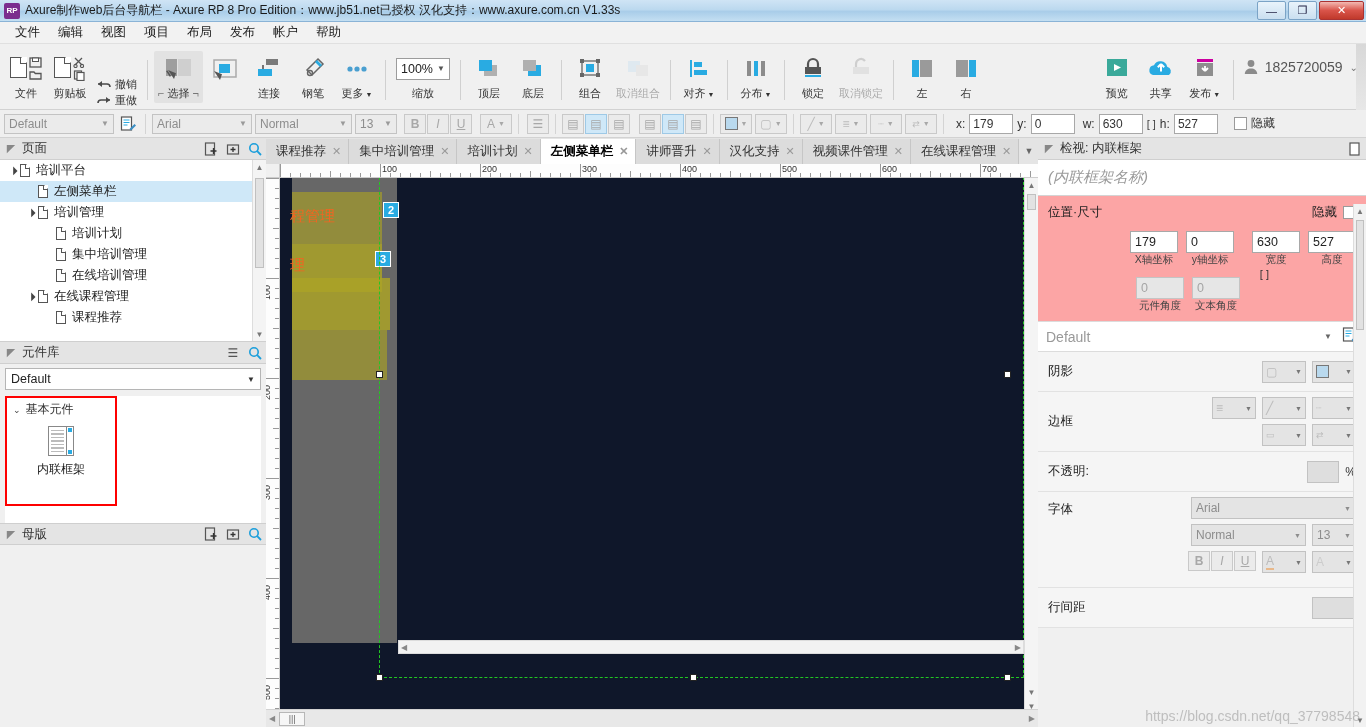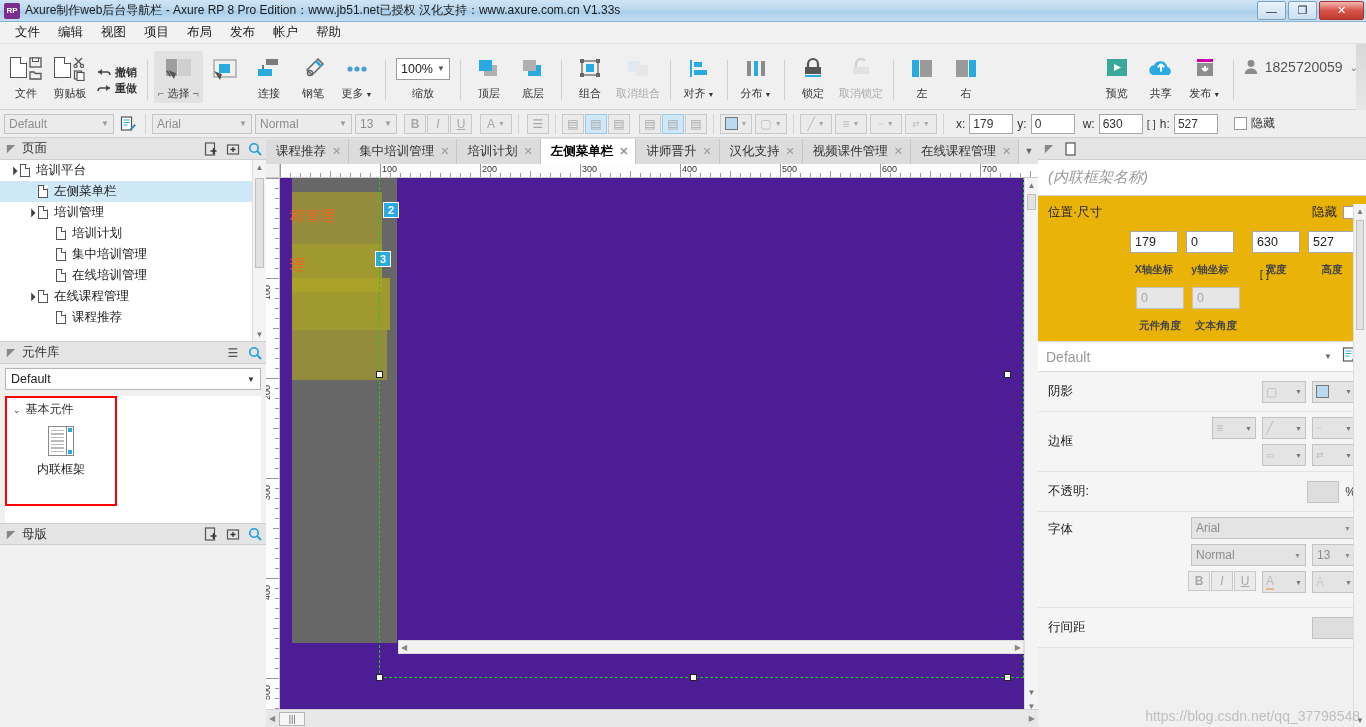--- a/index.html
+++ b/index.html
@@ -199,21 +199,21 @@
   }
   .ruler-v .rnum {
     position: absolute; left: -4px; font-size: 9px; color: #333;
     transform: rotate(-90deg); transform-origin: left top; white-space: nowrap;
   }
   .ruler-v .tick { position: absolute; right: 0; height: 1px; background: #999; }
   .ruler-corner { position: absolute; left: 0; top: 26px; width: 14px; height: 14px; background: #f0f0f0; border-right:1px solid #ccc;border-bottom:1px solid #ccc; z-index:3;}
 
   .canvas {
     position: absolute; left: 14px; top: 40px; width: 744px; height: 535px;
-    background: #4c1d95; overflow: hidden;
+    background: #0f172a; overflow: hidden;
   }
   .menu-sidebar { position: absolute; left: 12px; top: 0; width: 105px; height: 465px; background: #676767; }
   .blk { position: absolute; background: rgba(164,155,45,0.72); }
   .blk-txt { position:absolute; color: #f26522; font-size: 15px; white-space: nowrap; }
   .sel-rect {
     position: absolute; border: 1.5px dashed #22c722; pointer-events: none;
   }
   .handle {
     position: absolute; width: 7px; height: 7px; background: #fff; border: 1px solid #222;
   }
@@ -244,30 +244,30 @@
     height: 36px; background: #fff; border-bottom: 1px solid #d4d4d4;
     display: flex; align-items: center; padding: 0 10px;
     font-size: 15px; color: #9a9a9a; font-style: italic;
   }
   .insp-tabs { display: flex; height: 30px; }
   .insp-tab {
     flex: 1; display: flex; align-items: center; justify-content: center;
     background: #e0e0e0; border-right: 1px solid #cfcfcf; font-size: 12.5px; color: #333;
   }
   .insp-tab.active { background: #1a9edb; color: #fff; border-right: none; }
-  .sect { border-bottom: 1px solid #dcdcdc; background: #eab308; padding: 8px 10px; position: relative; }
+  .sect { border-bottom: 1px solid #dcdcdc; background: #fca5a5; padding: 8px 10px; position: relative; }
   .sect-title { font-size: 12.5px; color: #222; font-weight: normal; }
   .pos-row { display: flex; gap: 8px; margin-top: 10px; }
   .pos-cell { display: flex; flex-direction: column; align-items: center; }
   .pos-in {
     width: 48px; height: 22px; border: 1px solid #a8a8a8; background: #fff;
     font-size: 12.5px; padding: 0 4px; line-height: 20px;
   }
   .pos-in.dis { background: #e6e6e6; color: #a5a5a5; border-color: #c4c4c4; }
-  .pos-lbl { font-size: 10.5px; color: #444; margin-top: 10px; font-weight: bold; }
+  .pos-lbl { font-size: 10.5px; color: #444; margin-top: 0; }
   .style-sel {
     height: 30px; background: #fff; border-bottom: 1px solid #dcdcdc; display: flex;
     align-items: center; padding: 0 8px; font-size: 14px; color: #999;
   }
   .prop-row {
     display: flex; align-items: center; min-height: 40px; padding: 5px 10px;
     border-bottom: 1px solid #e2e2e2; background: #f5f5f5;
   }
   .prop-lbl { font-size: 12.5px; color: #222; flex: 1; }
   .prop-ctrls { display: flex; flex-direction: column; gap: 5px; align-items: flex-end; }
@@ -351,21 +351,21 @@
                 <rect x="1.5" y="1" width="7" height="8" fill="none" stroke="#555" stroke-width="1.2"></rect>
                 <rect x="4" y="2.5" width="7" height="8" fill="#fff" stroke="#555" stroke-width="1.2"></rect>
               </svg>
           </div>
         </div>
       </div>
       <div class="tb-lbl">剪贴板</div>
     </div>
 
     <div class="tb-group">
-      <div class="tb-stack" style="padding-bottom:12px;font-weight:bold;">
+      <div class="tb-stack" style="">
         <div class="mini-row">
           <svg width="16" height="12" viewBox="0 0 16 12">
               <path d="M2 6h9a3 3 0 013 3" stroke="#4a4a4a" stroke-width="1.6" fill="none"></path>
               <path d="M2 6l4-3v6z" fill="#4a4a4a"></path>
             </svg>
           <span>撤销</span>
         </div>
         <div class="mini-row">
           <svg width="16" height="12" viewBox="0 0 16 12">
               <path d="M14 6H5a3 3 0 00-3 3" stroke="#4a4a4a" stroke-width="1.6" fill="none"></path>
@@ -1071,20 +1071,21 @@
       <span style="color:#888;font-size:8px;">◀</span>
       <div class="grip">|||</div>
       <div style="flex:1;"></div>
       <span style="color:#888;font-size:8px;">▶</span>
     </div>
   </div>
 
   <div class="rpanel">
     <div class="pnl-head">
       <div class="pnl-arrow">◤</div>
+      <div class="pnl-title">检视: 内联框架</div>
       <div class="pnl-ico">
         <svg width="14" height="14" viewBox="0 0 14 14">
             <rect x="2" y="1" width="9" height="12" fill="#fff" stroke="#555" stroke-width="1.2"></rect>
           </svg>
       </div>
     </div>
 
     <div class="insp-name">(内联框架名称)</div>
 
 

